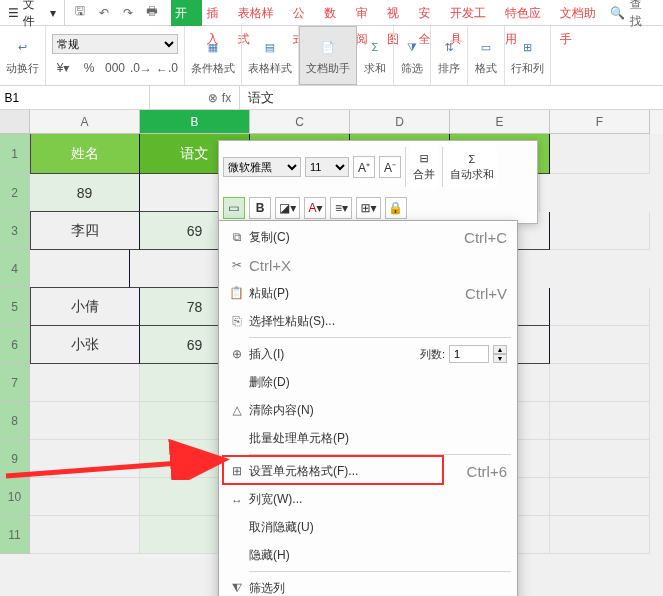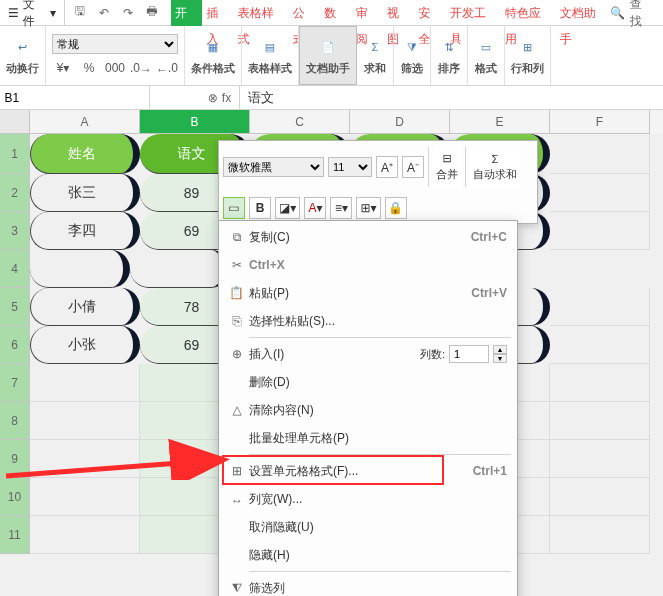--- a/index.html
+++ b/index.html
@@ -13,21 +13,21 @@
 .menubar .tabs { display: flex; align-items: center; height: 26px; margin-left: 4px; }
 .menubar .tab { padding: 0 4px; height: 26px; line-height: 26px; font-size: 12px; color: #ef4444; cursor: pointer; }
 .menubar .tab.active { background: #22b14c; color: #fff; }
 .menubar .search { margin-left: auto; display: flex; align-items: center; gap: 4px; color: #666; padding-right: 6px; cursor: pointer; }
 
 
 .ribbon { display: flex; align-items: stretch; height: 60px; background: #fff; border-bottom: 1px solid #d4d4d4; }
 .r-group { display: flex; flex-direction: column; align-items: center; justify-content: center; padding: 2px 6px; border-right: 1px solid #e1e1e1; gap: 2px; font-size: 11px; color: #555; }
 .r-group .ico { width: 24px; height: 24px; display: flex; align-items: center; justify-content: center; color: #4a7ebb; }
 .r-group.sel { background: #e6e6e6; border: 1px solid #bdbdbd; }
-.r-group label { font-size: 11px; font-weight: bold; }
+.r-group label { font-size: 11px; }
 .fmt-group { display: flex; flex-direction: column; padding: 4px 6px; border-right: 1px solid #e1e1e1; gap: 4px; justify-content: center; }
 .fmt-group select { font-size: 11px; height: 20px; border: 1px solid #c0c0c0; }
 .fmt-group .row { display: flex; gap: 4px; align-items: center; }
 .fmt-group .row span { width: 22px; height: 20px; display: flex; align-items: center; justify-content: center; border: 1px solid transparent; color: #555; cursor: pointer; font-size: 12px; }
 
 
 .namebar { display: flex; align-items: center; height: 24px; background: #fff; border-bottom: 1px solid #d4d4d4; }
 .namebox { width: 150px; height: 24px; display: flex; align-items: center; justify-content: center; border-right: 1px solid #d4d4d4; font-size: 12px; position: relative; }
 .namebox input { width: 140px; border: none; outline: none; font-size: 12px; }
 .fx { width: 40px; display: flex; align-items: center; justify-content: center; gap: 4px; color: #666; border-right: 1px solid #d4d4d4; height: 24px; }
@@ -38,40 +38,40 @@
 .colhdrs { display: flex; height: 24px; background: #f4f4f4; }
 .rowhdr-corner { width: 30px; height: 24px; background: #e8e8e8; border-right: 1px solid #c5c5c5; border-bottom: 1px solid #c5c5c5; }
 .colhdr { width: 110px; height: 24px; display: flex; align-items: center; justify-content: center; border-right: 1px solid #c5c5c5; border-bottom: 1px solid #c5c5c5; font-size: 12px; color: #666; }
 .colhdr.sel { background: #22b14c; color: #fff; }
 .rows { display: flex; flex-direction: column; }
 .row-g { display: flex; height: 38px; }
 .row-g.hdr { height: 40px; }
 .rowhdr { width: 30px; display: flex; align-items: center; justify-content: center; background: #e8e8e8; border-right: 1px solid #c5c5c5; border-bottom: 1px solid #c5c5c5; font-size: 12px; color: #666; }
 .rowhdr.sel { background: #a9dca9; }
 .cell { width: 110px; border-right: 1px solid #dcdcdc; border-bottom: 1px solid #dcdcdc; display: flex; align-items: center; justify-content: center; font-size: 14px; }
-.cell.data { border-right: 7px solid #0f172a; border-bottom: 1px solid #444; border-radius: 20px; }
+.cell.data { border-right: 1px solid #0f172a; border-bottom: 1px solid #444; }
 .cell.data.left { border-left: 1px solid #444; }
 .hdrcell { background: #7ecb49; color: #fff; font-weight: 500; }
 .colsel { background: #e4efe4; }
 .colsel.hdrcell { background: #5fb82c; }
 
 
 .mini-toolbar { position: absolute; top: 140px; left: 218px; width: 320px; background: #fdfdfd; border: 1px solid #b5b5b5; box-shadow: 0 2px 8px rgba(0,0,0,0.2); padding: 4px; display: flex; flex-wrap: wrap; gap: 4px; align-items: center; z-index: 30; }
 .mini-toolbar select { height: 20px; font-size: 11px; border: 1px solid #c0c0c0; }
 .mini-toolbar .btn { height: 22px; min-width: 22px; display: flex; align-items: center; justify-content: center; border: 1px solid #c0c0c0; background: #fff; font-size: 12px; cursor: pointer; padding: 0 3px; }
 .mini-toolbar .btn.sel { background: #d8eed8; border-color: #7ecb49; }
 .mini-toolbar .sep { width: 1px; height: 40px; background: #d4d4d4; }
 .mini-toolbar .big { flex-direction: column; height: 44px; font-size: 11px; gap: 2px; border: none; }
 
 
 .ctxmenu { position: absolute; top: 220px; left: 218px; width: 300px; background: #fdfdfd; border: 1px solid #a8a8a8; box-shadow: 0 4px 12px rgba(0,0,0,0.25); z-index: 40; padding: 2px 0; }
 .ctxmenu .item { display: flex; align-items: center; height: 28px; padding: 0 10px 0 6px; cursor: pointer; font-size: 12px; }
 .ctxmenu .item .ic { width: 24px; display: flex; align-items: center; justify-content: center; color: #666; }
 .ctxmenu .item .lbl { flex: 1; }
-.ctxmenu .item .sc { color: #888; font-size: 12px; font-weight: bold; }
+.ctxmenu .item .sc { color: #888; font-size: 15px; }
 .ctxmenu .item .extra { display: flex; align-items: center; gap: 4px; font-size: 11px; }
 .ctxmenu .item .extra input { width: 40px; height: 18px; font-size: 11px; text-align: left; padding: 0 4px; border: 1px solid #c0c0c0; }
 .ctxmenu .sep-h { height: 1px; background: #d4d4d4; margin: 2px 6px 2px 30px; }
 
 
 .highlight-box { position: absolute; top: 455px; left: 222px; width: 222px; height: 30px; border: 2px solid #ff2a2a; z-index: 50; pointer-events: none; }
 
 
 .arrow-svg { position: absolute; top: 300px; left: 2px; width: 240px; height: 180px; z-index: 45; pointer-events: none; }
 
@@ -188,21 +188,20 @@
       <div class="rowhdr sel">1</div>
       <div class="cell data left hdrcell">姓名</div>
       <div class="cell data hdrcell colsel">语文</div>
       <div class="cell data hdrcell" style="width:100px"></div>
       <div class="cell data hdrcell" style="width:100px"></div>
       <div class="cell data hdrcell" style="width:100px"></div>
       <div class="cell" style="width:100px"></div>
     </div>
     <div class="row-g">
       <div class="rowhdr sel">2</div>
-      <div class="cell data left">张三</div>
       <div class="cell data colsel">89</div>
       <div class="cell data" style="width:100px"></div>
       <div class="cell data" style="width:100px"></div>
       <div class="cell data" style="width:100px"></div>
       <div class="cell" style="width:100px"></div>
     </div>
     <div class="row-g">
       <div class="rowhdr sel">3</div>
       <div class="cell data left">李四</div>
       <div class="cell data colsel">69</div>
@@ -278,21 +277,21 @@
       <div class="cell colsel"></div>
       <div class="cell" style="width:100px"></div>
       <div class="cell" style="width:100px"></div>
       <div class="cell" style="width:100px"></div>
       <div class="cell" style="width:100px"></div>
     </div>
   </div>
 </div>
 
 <div class="mini-toolbar">
-  <select style="width:101px"><option>微软雅黑</option></select>
+  <select style="width:78px"><option>微软雅黑</option></select>
   <select style="width:44px"><option>11</option></select>
   <div class="btn">A⁺</div>
   <div class="btn">A⁻</div>
   <div class="sep"></div>
   <div class="btn big">
       <span>⊟</span>
       <span>合并</span>
     </div>
   <div class="sep"></div>
   <div class="btn big">
@@ -352,21 +351,21 @@
     <span class="lbl">清除内容(N)</span>
   </div>
   <div class="item">
     <span class="ic"></span>
     <span class="lbl">批量处理单元格(P)</span>
   </div>
   <div class="sep-h"></div>
   <div class="item">
     <span class="ic">⊞</span>
     <span class="lbl">设置单元格格式(F)...</span>
-    <span class="sc">Ctrl+1</span>
+    <span class="sc">Ctrl+6</span>
   </div>
   <div class="item">
     <span class="ic">↔</span>
     <span class="lbl">列宽(W)...</span>
   </div>
   <div class="item">
     <span class="ic"></span>
     <span class="lbl">取消隐藏(U)</span>
   </div>
   <div class="item">

